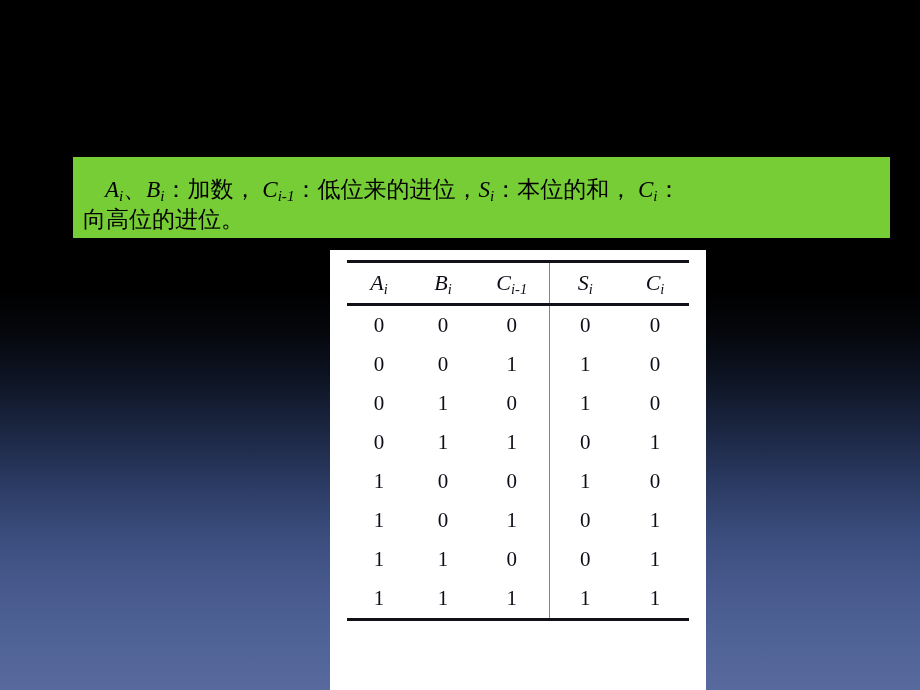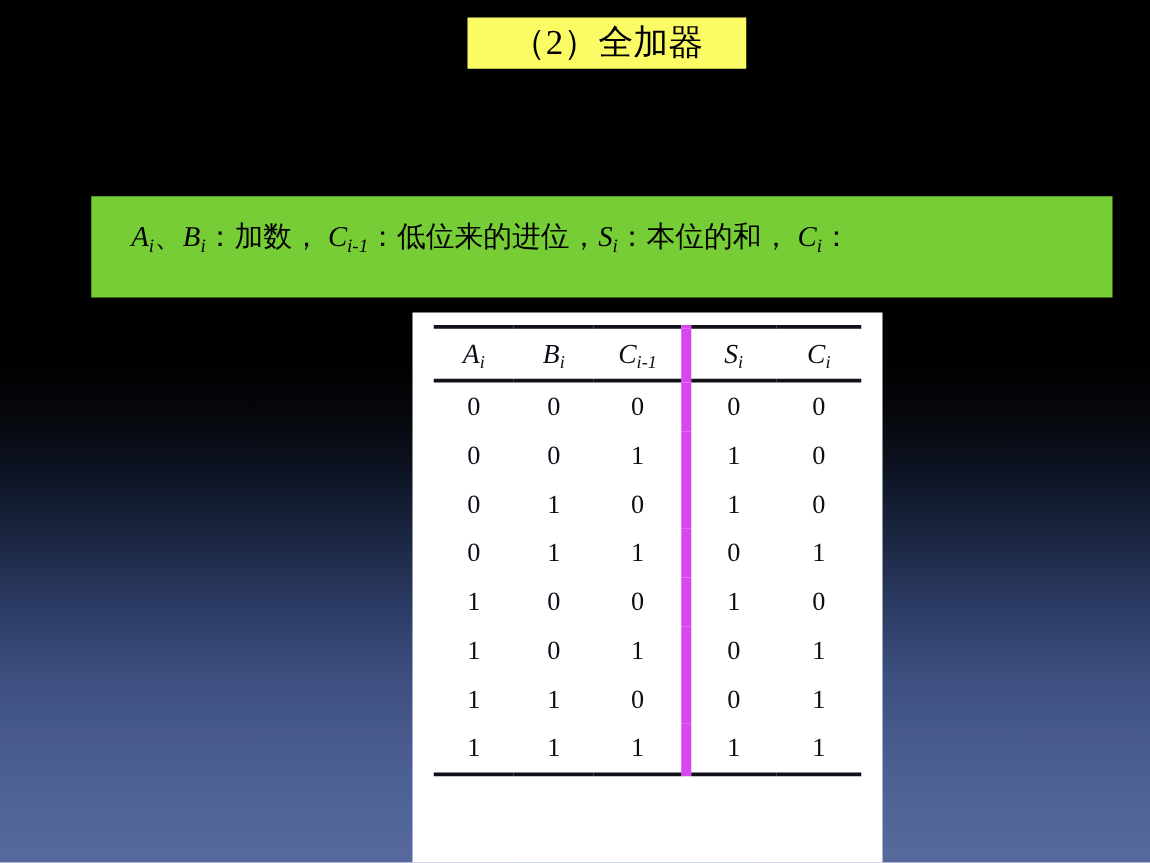--- a/index.html
+++ b/index.html
@@ -146,43 +146,41 @@
     font-size: 0;
   }
   #truth-table thead tr.headrow th {
     border-bottom: 3px solid #111119;
   }
   #truth-table tbody tr.lastrow td {
     border-bottom: 3px solid #111119;
   }
   
   #truth-table .divider-left {
-    border-right: 8px solid #d946ef;
+    border-right: 1px solid #d946ef;
   }
   #truth-table col.c1 { width: 64px; }
   #truth-table col.c2 { width: 64px; }
   #truth-table col.c3 { width: 74px; }
   #truth-table col.c4 { width: 72px; }
   #truth-table col.c5 { width: 68px; }
   #truth-table tbody td { height: 39px; line-height: 39px; }
 </style>
 </head>
 <body>
 
 <div id="slide">
 
-  <div id="title-banner">
-    <span class="title-text">（2）全加器</span>
-  </div>
 
 
   <div id="definition-box">
     <span class="defline l1">
       <span class="var"><span>A</span><sub>i</sub></span><span>、</span><span class="var"><span>B</span><sub>i</sub></span><span>：加数，</span>&nbsp;<span class="var"><span>C</span><sub>i-1</sub></span><span>：低位来的进位，</span><span class="var"><span>S</span><sub>i</sub></span><span>：本位的和，</span>&nbsp;<span class="var"><span>C</span><sub>i</sub></span><span>：</span>
     </span>
+    <span class="defline">向高位的进位。</span>
   </div>
 
   <div id="table-panel">
     <table id="truth-table">
       <colgroup>
         <col class="c1">
           <col class="c2">
           <col class="c3">
           <col class="c4">
           <col class="c5">

